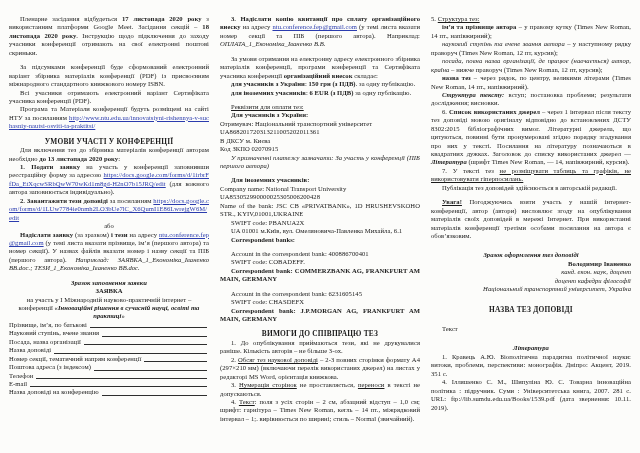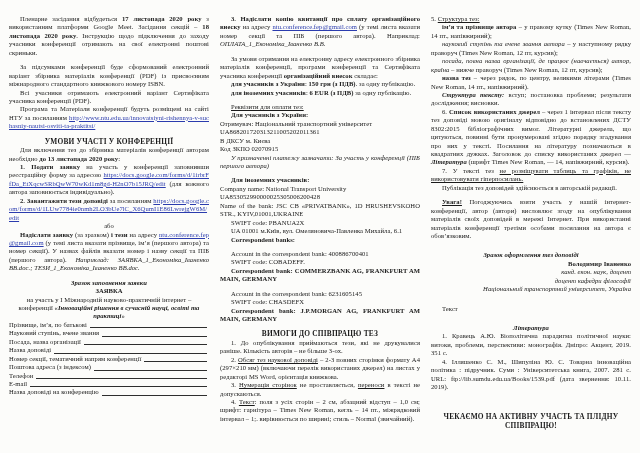--- a/index.html
+++ b/index.html
@@ -119,19 +119,19 @@
       <div class="blk ind"><span class="b i">Структура тексту:</span><span> вступ; постановка проблеми; результати дослідження; висновки.</span></div>
       <div class="blk ind"><span>6. </span><span class="b">Список використаних джерел</span><span> – через 1 інтервал після тексту тез доповіді мовою оригіналу відповідно до встановлених ДСТУ 8302:2015 бібліографічних вимог. Літературні джерела, що цитуються, повинні бути пронумеровані згідно порядку згадування про них у тексті. Посилання на літературу позначаються в квадратних дужках. Заголовок до списку використаних джерел — </span><span class="b i">Література</span><span> (шрифт Times New Roman, — 14, напівжирний, курсив).</span></div>
       <div class="blk ind"><span>7. У тексті тез </span><span class="u">не розміщувати таблиць та графіків, не використовувати гіперпосилань.</span></div>
       <div class="blk ind"><span>Публікація тез доповідей здійснюється в авторській редакції.</span></div>
       <div class="blk ind mt"><span class="b u">Увага!</span><span> Погоджуючись взяти участь у нашій інтернет-конференції, автор (автори) висловлює згоду на опублікування матеріалів своїх доповідей в мережі Інтернет. При використанні матеріалів конференції третіми особами посилання на автора є обов’язковим.</span></div>
       <div class="blk c mt2"><span class="b i">Зразок оформлення тез доповіді</span></div>
       <div class="blk r"><span class="b">Володимир Іваненко</span></div>
       <div class="blk r"><span class="i">канд. екон. наук, доцент</span></div>
       <div class="blk r"><span class="i">доцент кафедри філософії</span></div>
       <div class="blk r"><span class="i">Національний транспортний університет, Україна</span></div>
+      <div class="blk c h1 mt2"><span class="b">НАЗВА ТЕЗ ДОПОВІДІ</span></div>
       <div class="blk l ind mt2"><span>Текст</span></div>
       <div class="blk c mt2"><span class="b i">Література</span></div>
       <div class="blk ind"><span>1. Кравець А.Ю. Біополітична парадигма політичної науки: витоки, проблеми, перспективи: монографія. Дніпро: Акцент, 2019. 351 с.</span></div>
       <div class="blk ind"><span>4. Ілляшенко С. М., Шипуліна Ю. С. Товарна інноваційна політика : підручник. Суми : Університетська книга, 2007. 281 с. URL: </span><span>ftp://lib.sumdu.edu.ua/Books/1539.pdf</span><span> (дата звернення: 10.11. 2019).</span></div>
-      <div class="blk c h1 mt3"><span class="b">ЧЕКАЄМО НА АКТИВНУ УЧАСТЬ ТА ПЛІДНУ СПІВПРАЦЮ!</span></div>
     </div>
 </div>
 
 </body></html>

